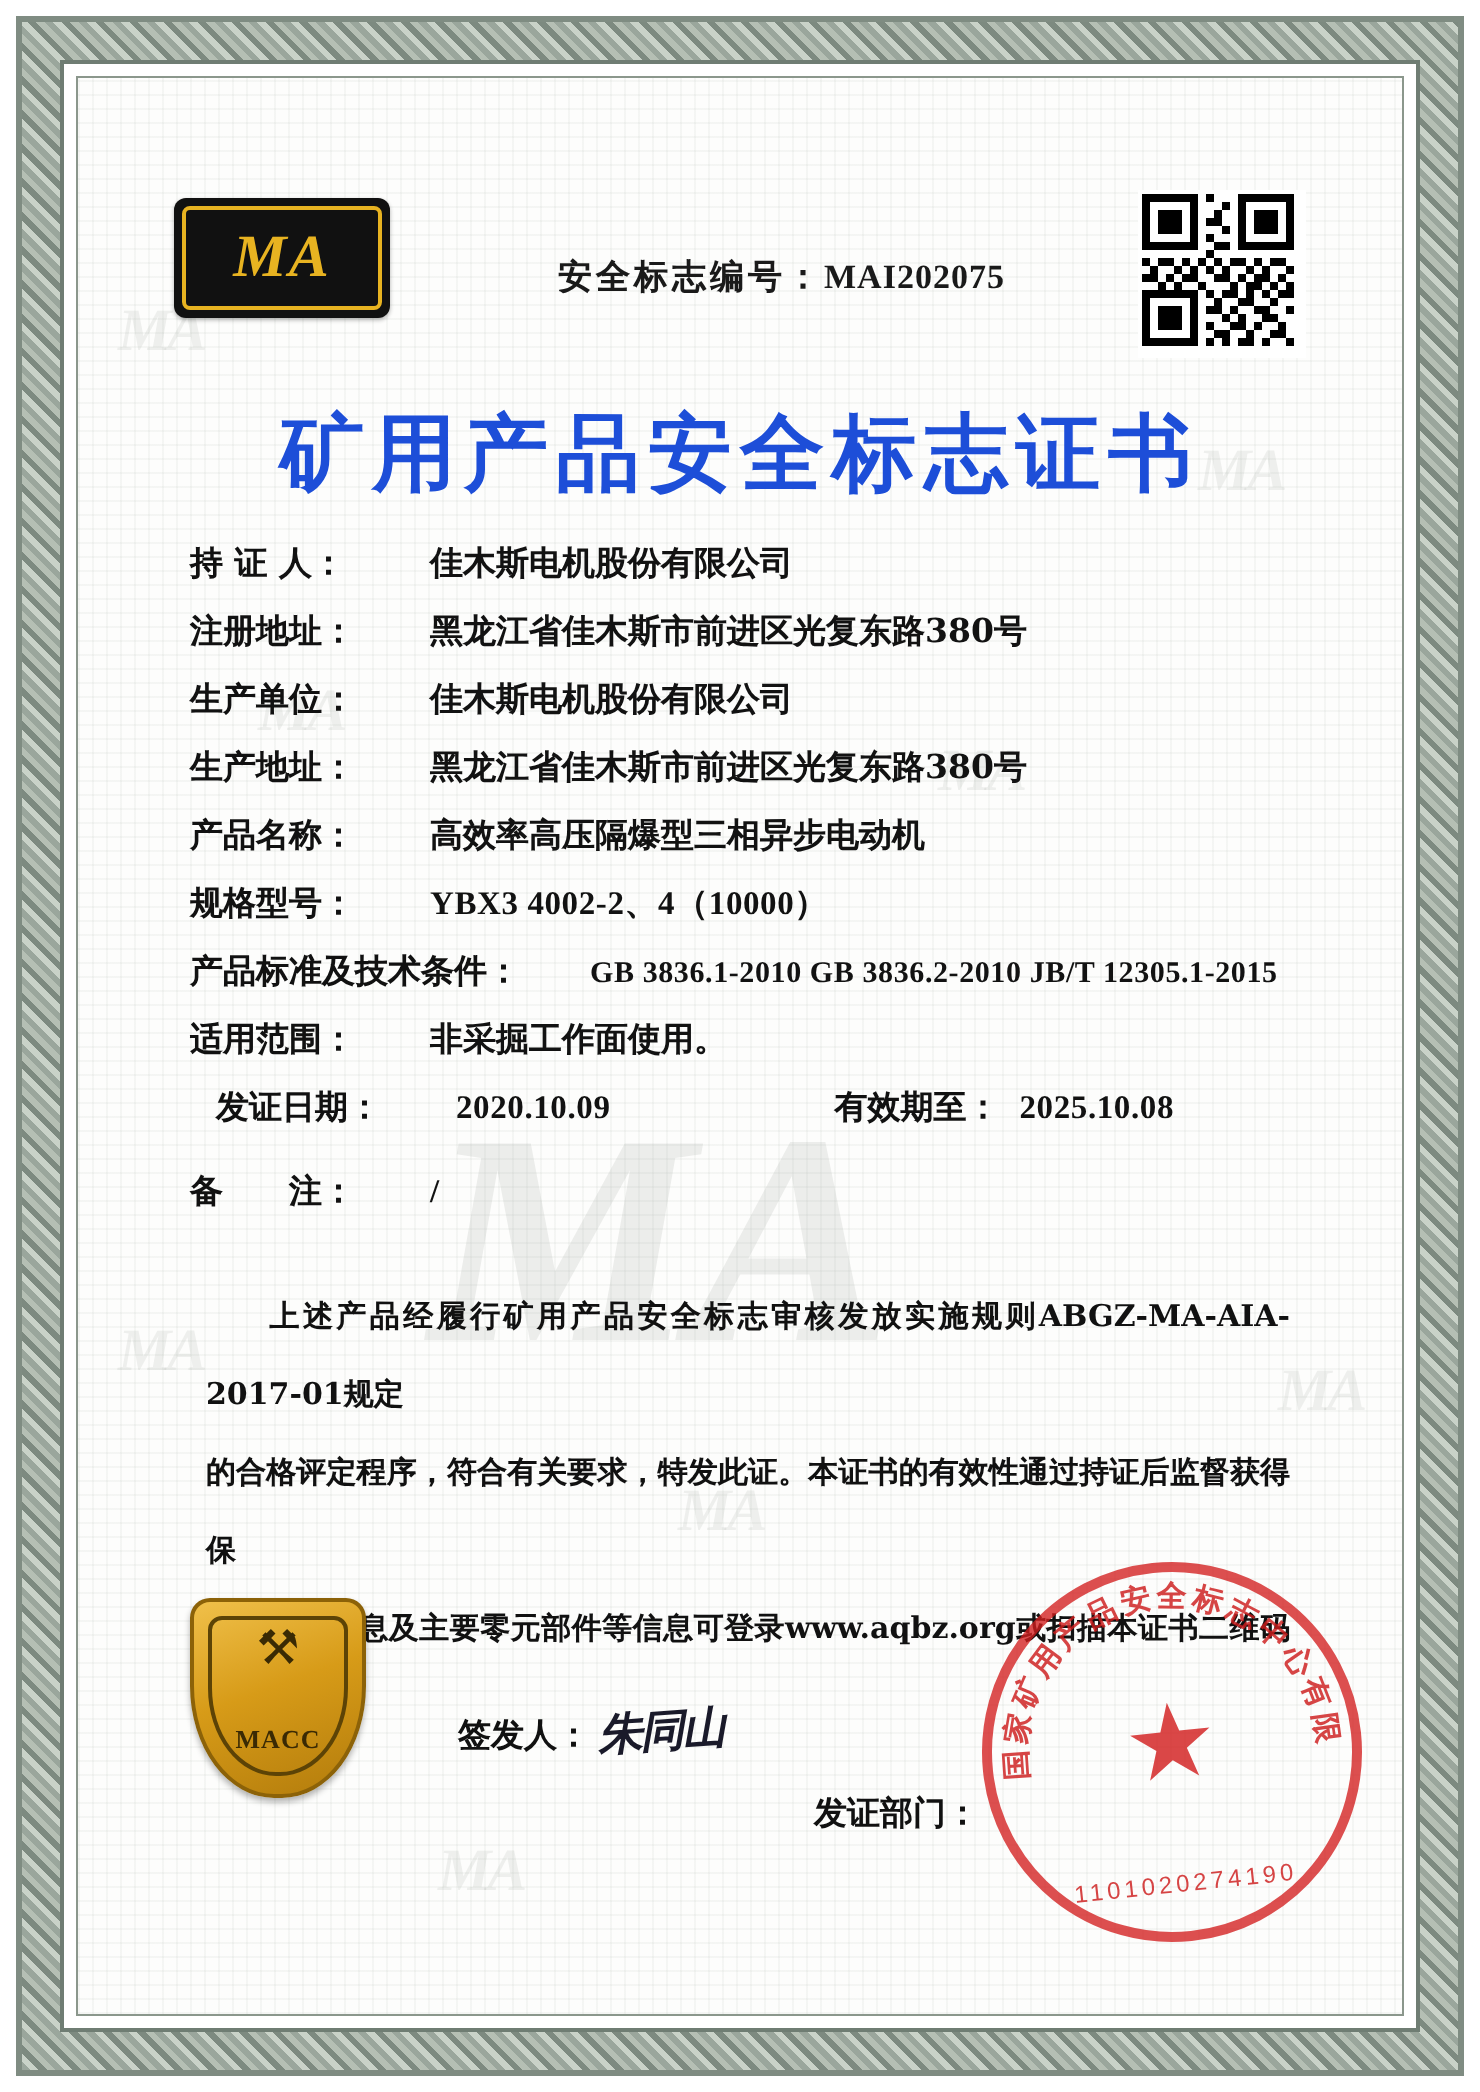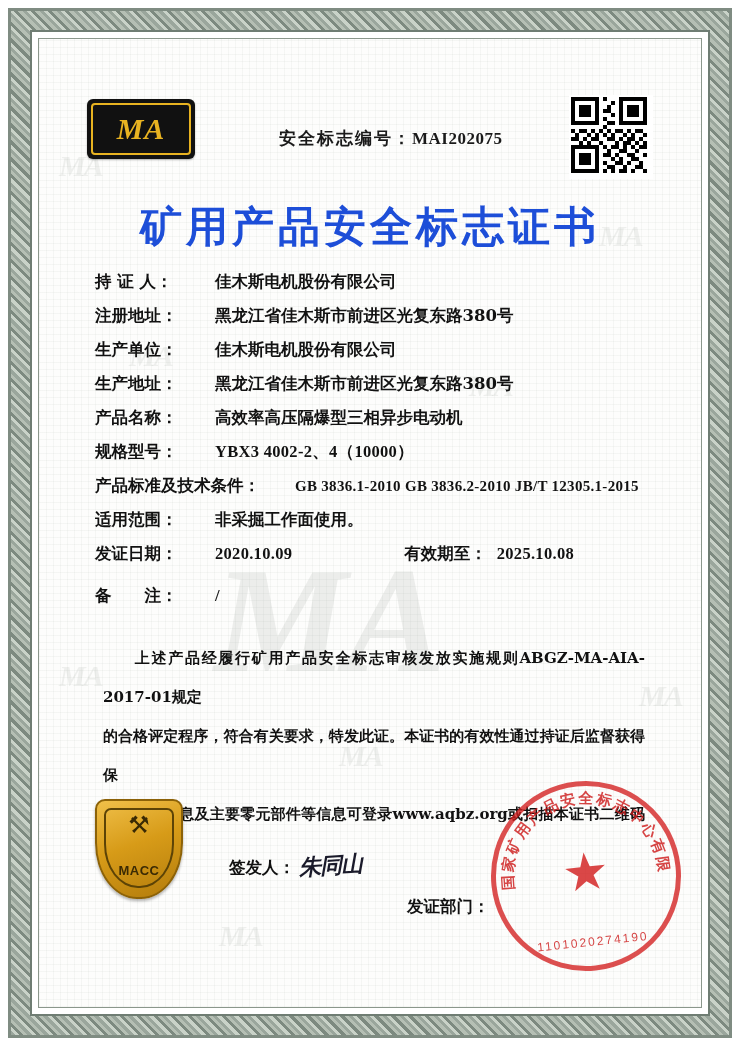--- a/index.html
+++ b/index.html
@@ -253,21 +253,21 @@
   .shield-tools {
     position: absolute;
     top: 12px;
     left: 0; right: 0;
     text-align: center;
     font-size: 24px;
     color: #3a2a04;
     line-height: 24px;
   }
   .shield-text {
-    font-family: Liberation Sans, sans-serif;
+    font-family: Liberation Serif, serif;
     font-weight: bold;
     font-size: 13px;
     color: #3a2a04;
     letter-spacing: 0.5px;
   }
 
   .sign-row {
     position: absolute;
     left: 190px;
     top: 812px;
@@ -505,21 +505,21 @@
         <div class="frow wide">
           <span class="flabel">产品标准及技术条件：</span>
           <span class="fvalue latin" style="font-size:15px;">GB 3836.1-2010 GB 3836.2-2010 JB/T 12305.1-2015</span>
         </div>
 
         <div class="frow">
           <span class="flabel">适用范围：</span>
           <span class="fvalue">非采掘工作面使用。</span>
         </div>
 
-        <div class="frow dual" style="height:42px;">
+        <div class="frow dual" style="height:42px;margin-left:13px;">
           <span class="flabel">发证日期：</span>
           <span class="fvalue latin">2020.10.09</span>
           <span class="spacer"></span>
           <span class="flabel2">有效期至：</span>
           <span class="fvalue latin">2025.10.08</span>
         </div>
 
         <div class="frow">
           <span class="flabel">备　　注：</span>
           <span class="fvalue latin">/</span>

